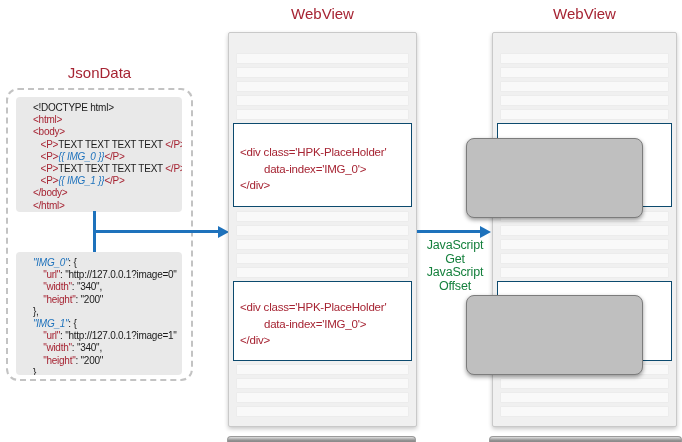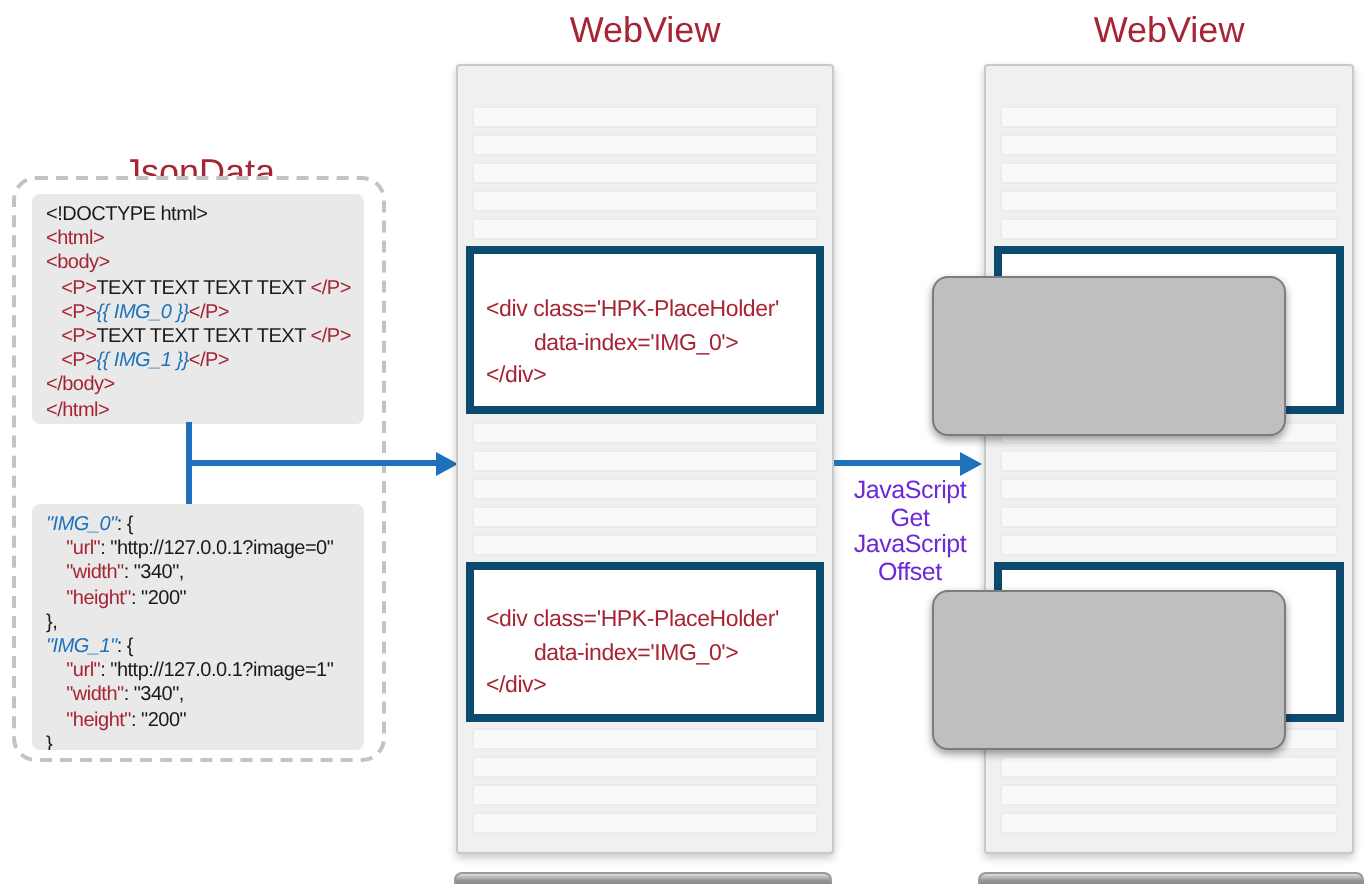--- a/index.html
+++ b/index.html
@@ -2,68 +2,68 @@
 <html><head>
 <meta charset="utf-8">
 <style>
   * { margin:0; padding:0; box-sizing:border-box; }
   html,body { width:682px; height:442px; background:#ffffff; overflow:hidden;
               font-family:"Liberation Sans", sans-serif; position:relative; }
 
   .abs { position:absolute; }
 
   
-  .diagram-title { color:#A62433; font-size:18px; font-weight:400; text-align:center; }
+  .diagram-title { color:#A62433; font-size:15px; font-weight:400; text-align:center; }
 
   
   .dashed-box { left:6px; top:88px; width:187px; height:293px;
                 border:2px dashed #c3c3c3; border-radius:12px; background:#ffffff; }
 
   
-  .code-panel { background:#e9e9e9; border-radius:4px; padding:5px 0 0 7px;
+  .code-panel { background:#e9e9e9; border-radius:4px; padding:5px 0 0 17px;
                 font-size:10px; line-height:12.2px; letter-spacing:-0.25px;
                 white-space:pre; overflow:hidden; }
   .code-panel div { white-space:pre; }
   .c-k { color:#1a1a1a; }
   .c-r { color:#A62433; }
   .c-b { color:#1E72BC;font-style:italic; }
 
   
   .webview { background:#f0f0f0; border:1px solid #c9c9c9; border-radius:2px;
              box-shadow:0 2px 4px rgba(0,0,0,0.22); padding:20px 7px 0 7px; }
   .skeleton-bar { height:11px; margin-bottom:3px; background:#f9f9f9;
                   border:1px solid #ececec; border-radius:1px; }
-  .ph-box { background:#ffffff; border:4px solid #0c4a6e; margin:0 -3px;
+  .ph-box { background:#ffffff; border:1px solid #0c4a6e; margin:0 -3px;
             overflow:hidden; }
   .ph-box.first { height:84px; margin-bottom:4px; padding:20px 0 0 6px; }
   .ph-box.second { height:80px; margin-top:2px; margin-bottom:3px; padding:17px 0 0 6px; }
   .ph-code { color:#A62433; font-size:11.5px; line-height:16.5px; white-space:pre;
              letter-spacing:-0.2px; }
 
   
   .img-box { width:177px; height:80px; background:#bfbfbf; border:1px solid #7c7c7c;
              border-radius:8px; box-shadow:0 2px 4px rgba(0,0,0,0.4); z-index:5; }
 
   
   .arrow-line-h { height:3px; background:#1E72BC; }
   .arrow-line-v { width:3px; background:#1E72BC; }
   .arrow-head { width:0; height:0; border-top:6px solid transparent;
                 border-bottom:6px solid transparent; border-left:11px solid #1E72BC; }
 
-  .arrow-label { color:#6d28d9; font-size:12.5px; line-height:13.5px; text-align:center;
+  .arrow-label { color:#15803d; font-size:12.5px; line-height:13.5px; text-align:center;
                  letter-spacing:-0.2px; }
 
   
   .cut-bar { height:7px; border-radius:4px 4px 0 0; border:1px solid #9a9a9a; border-bottom:none;
              background:linear-gradient(180deg,#dedede 0%,#949494 55%,#828282 100%); }
 </style>
 </head>
 <body>
 
-<div class="abs diagram-title" style="left:6px; top:76px; width:187px;">JsonData</div>
+<div class="abs diagram-title" style="left:6px; top:64px; width:187px;">JsonData</div>
 
 <div class="abs dashed-box"></div>
 
 <div class="abs code-panel" style="left:16px; top:97px; width:166px; height:115px;"><div><span class="c-k">&lt;!DOCTYPE html&gt;</span></div><div><span class="c-r">&lt;html&gt;</span></div><div><span class="c-r">&lt;body&gt;</span></div><div><span class="c-k">   </span><span class="c-r">&lt;P&gt;</span><span class="c-k">TEXT TEXT TEXT TEXT </span><span class="c-r">&lt;/P&gt;</span></div><div><span class="c-k">   </span><span class="c-r">&lt;P&gt;</span><span class="c-b">{{ IMG_0 }}</span><span class="c-r">&lt;/P&gt;</span></div><div><span class="c-k">   </span><span class="c-r">&lt;P&gt;</span><span class="c-k">TEXT TEXT TEXT TEXT </span><span class="c-r">&lt;/P&gt;</span></div><div><span class="c-k">   </span><span class="c-r">&lt;P&gt;</span><span class="c-b">{{ IMG_1 }}</span><span class="c-r">&lt;/P&gt;</span></div><div><span class="c-r">&lt;/body&gt;</span></div><div><span class="c-r">&lt;/html&gt;</span></div></div>
 
 <div class="abs code-panel" style="left:16px; top:252px; width:166px; height:123px;"><div><span class="c-b">"IMG_0"</span><span class="c-k">: {</span></div><div><span class="c-k">    </span><span class="c-r">"url"</span><span class="c-k">: "http://127.0.0.1?image=0"</span></div><div><span class="c-k">    </span><span class="c-r">"width"</span><span class="c-k">: "340",</span></div><div><span class="c-k">    </span><span class="c-r">"height"</span><span class="c-k">: "200"</span></div><div><span class="c-k">},</span></div><div><span class="c-b">"IMG_1"</span><span class="c-k">: {</span></div><div><span class="c-k">    </span><span class="c-r">"url"</span><span class="c-k">: "http://127.0.0.1?image=1"</span></div><div><span class="c-k">    </span><span class="c-r">"width"</span><span class="c-k">: "340",</span></div><div><span class="c-k">    </span><span class="c-r">"height"</span><span class="c-k">: "200"</span></div><div><span class="c-k">}</span></div></div>
 
 <div class="abs arrow-line-v" style="left:93px; top:211px; height:41px;"></div>
 <div class="abs arrow-line-h" style="left:93px; top:230px; width:126px;"></div>
 <div class="abs arrow-head" style="left:218px; top:226px;"></div>

